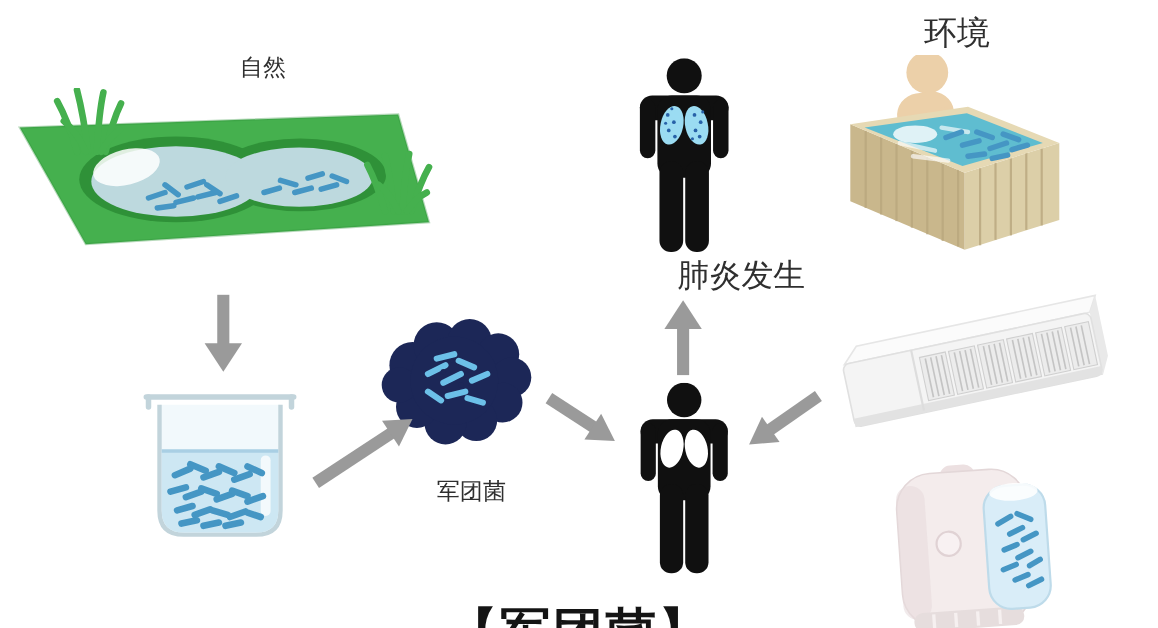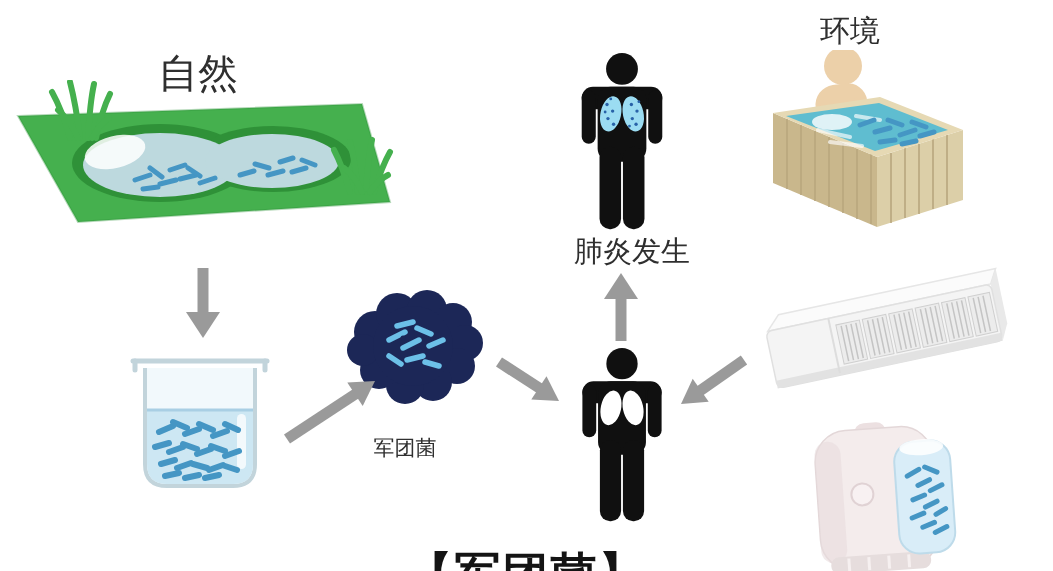--- a/index.html
+++ b/index.html
@@ -7,38 +7,38 @@
     --bacteria-blue:#4596c4; --bacteria-light:#6cc0e8; --cluster-navy:#1c2757;
     --tub-wood:#dccfa8; --tub-wood-dark:#c9b78c; --tub-water:#5fbdd0;
     --skin:#ecd0a9; --figure-black:#101010; --lung-infected:#9bdcf2;
     --arrow-gray:#9a9a9a; --beaker-water:#cde7f3; --appliance-white:#f4f4f4;
     --humidifier-body:#f4ecec; --tank-blue:#d9edf8; --label-color:#2f2f2f;
   }
   html,body{margin:0;padding:0;background:#fff;}
   #canvas{position:relative;width:1053px;height:571px;overflow:hidden;background:#fff;
           font-family:"Liberation Sans",sans-serif;}
   .abs{position:absolute;}
-  .label{position:absolute;color:var(--label-color);text-align:center;line-height:1.15;
+  .label{position:absolute;color:var(--label-color);text-align:right;line-height:1.15;
          font-family:"Liberation Sans",sans-serif;}
   .rod{stroke:var(--bacteria-blue);stroke-width:6;stroke-linecap:round;}
   .rod-sm{stroke:var(--bacteria-blue);stroke-width:5;stroke-linecap:round;}
   .rod-light{stroke:var(--bacteria-light);stroke-width:5.5;stroke-linecap:round;}
   .arrow-shaft{stroke:var(--arrow-gray);stroke-width:11;}
   .arrow-head{fill:var(--arrow-gray);}
   .footer{position:absolute;left:0;right:0;top:551px;text-align:center;
           font-size:46px;font-weight:bold;color:#141414;letter-spacing:2px;line-height:1;}
 </style>
 </head>
 <body>
 
 <div id="canvas">
 
-  <div class="label" style="left:148px;top:50px;width:100px;font-size:40px;">自然</div>
+  <div class="label" style="left:160px;top:50px;width:100px;font-size:21px;">自然</div>
   <div class="label" style="left:800px;top:14px;width:100px;font-size:30px;">环境</div>
-  <div class="label" style="left:558px;top:235px;width:148px;font-size:29px;">肺炎发生</div>
+  <div class="label" style="left:584px;top:235px;width:148px;font-size:29px;">肺炎发生</div>
   <div class="label" style="left:350px;top:436px;width:110px;font-size:21px;">军团菌</div>
 
   <svg class="abs" style="left:10px;top:80px;" width="385" height="155" viewBox="0 0 385 155">
     <polygon points="8,36 352,24 380,122 68,142" fill="var(--grass-green)"></polygon>
     <polygon points="8,36 352,24 380,122 68,142" fill="none" stroke="#2f9138" stroke-width="2" opacity="0.35"></polygon>
     <ellipse cx="150" cy="83" rx="88" ry="39" fill="var(--grass-dark)"></ellipse>
     <ellipse cx="263" cy="79" rx="78" ry="33" fill="var(--grass-dark)"></ellipse>
     <ellipse cx="150" cy="85" rx="77" ry="32" fill="var(--pond-water)"></ellipse>
     <ellipse cx="262" cy="81" rx="67" ry="27" fill="var(--pond-water)"></ellipse>
     <ellipse cx="105" cy="72" rx="31" ry="16" fill="#ffffff" opacity="0.85" transform="rotate(-14 105 72)"></ellipse>

